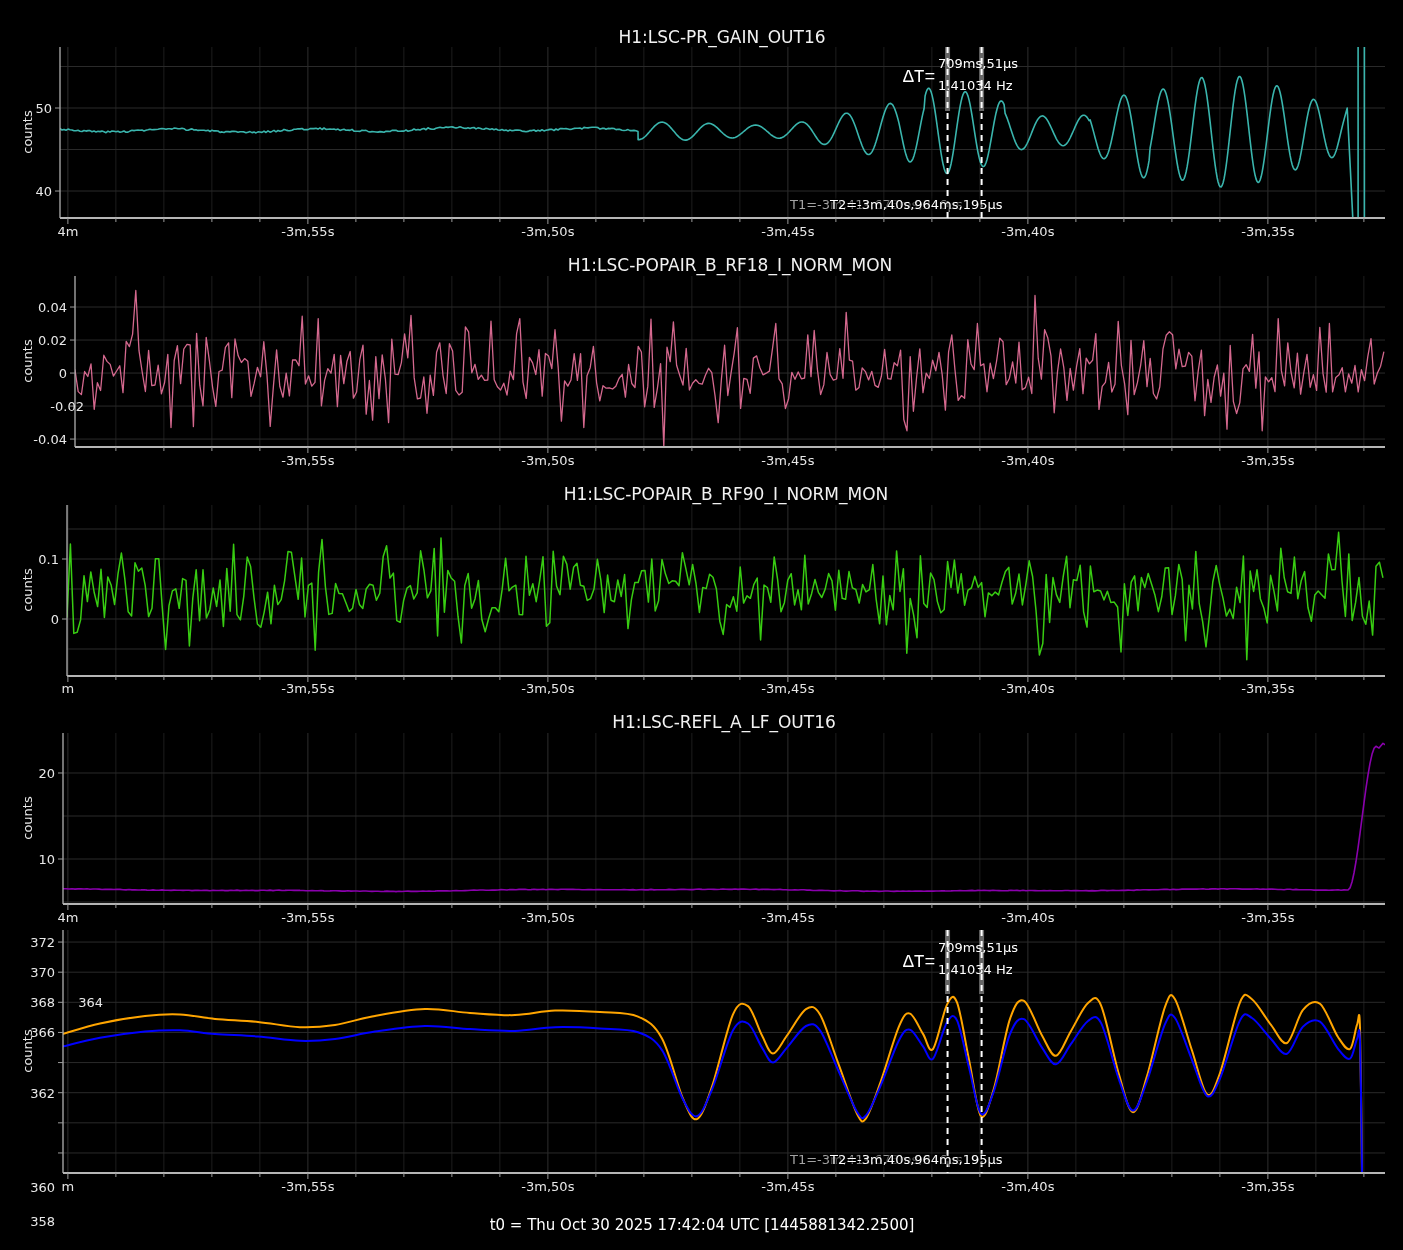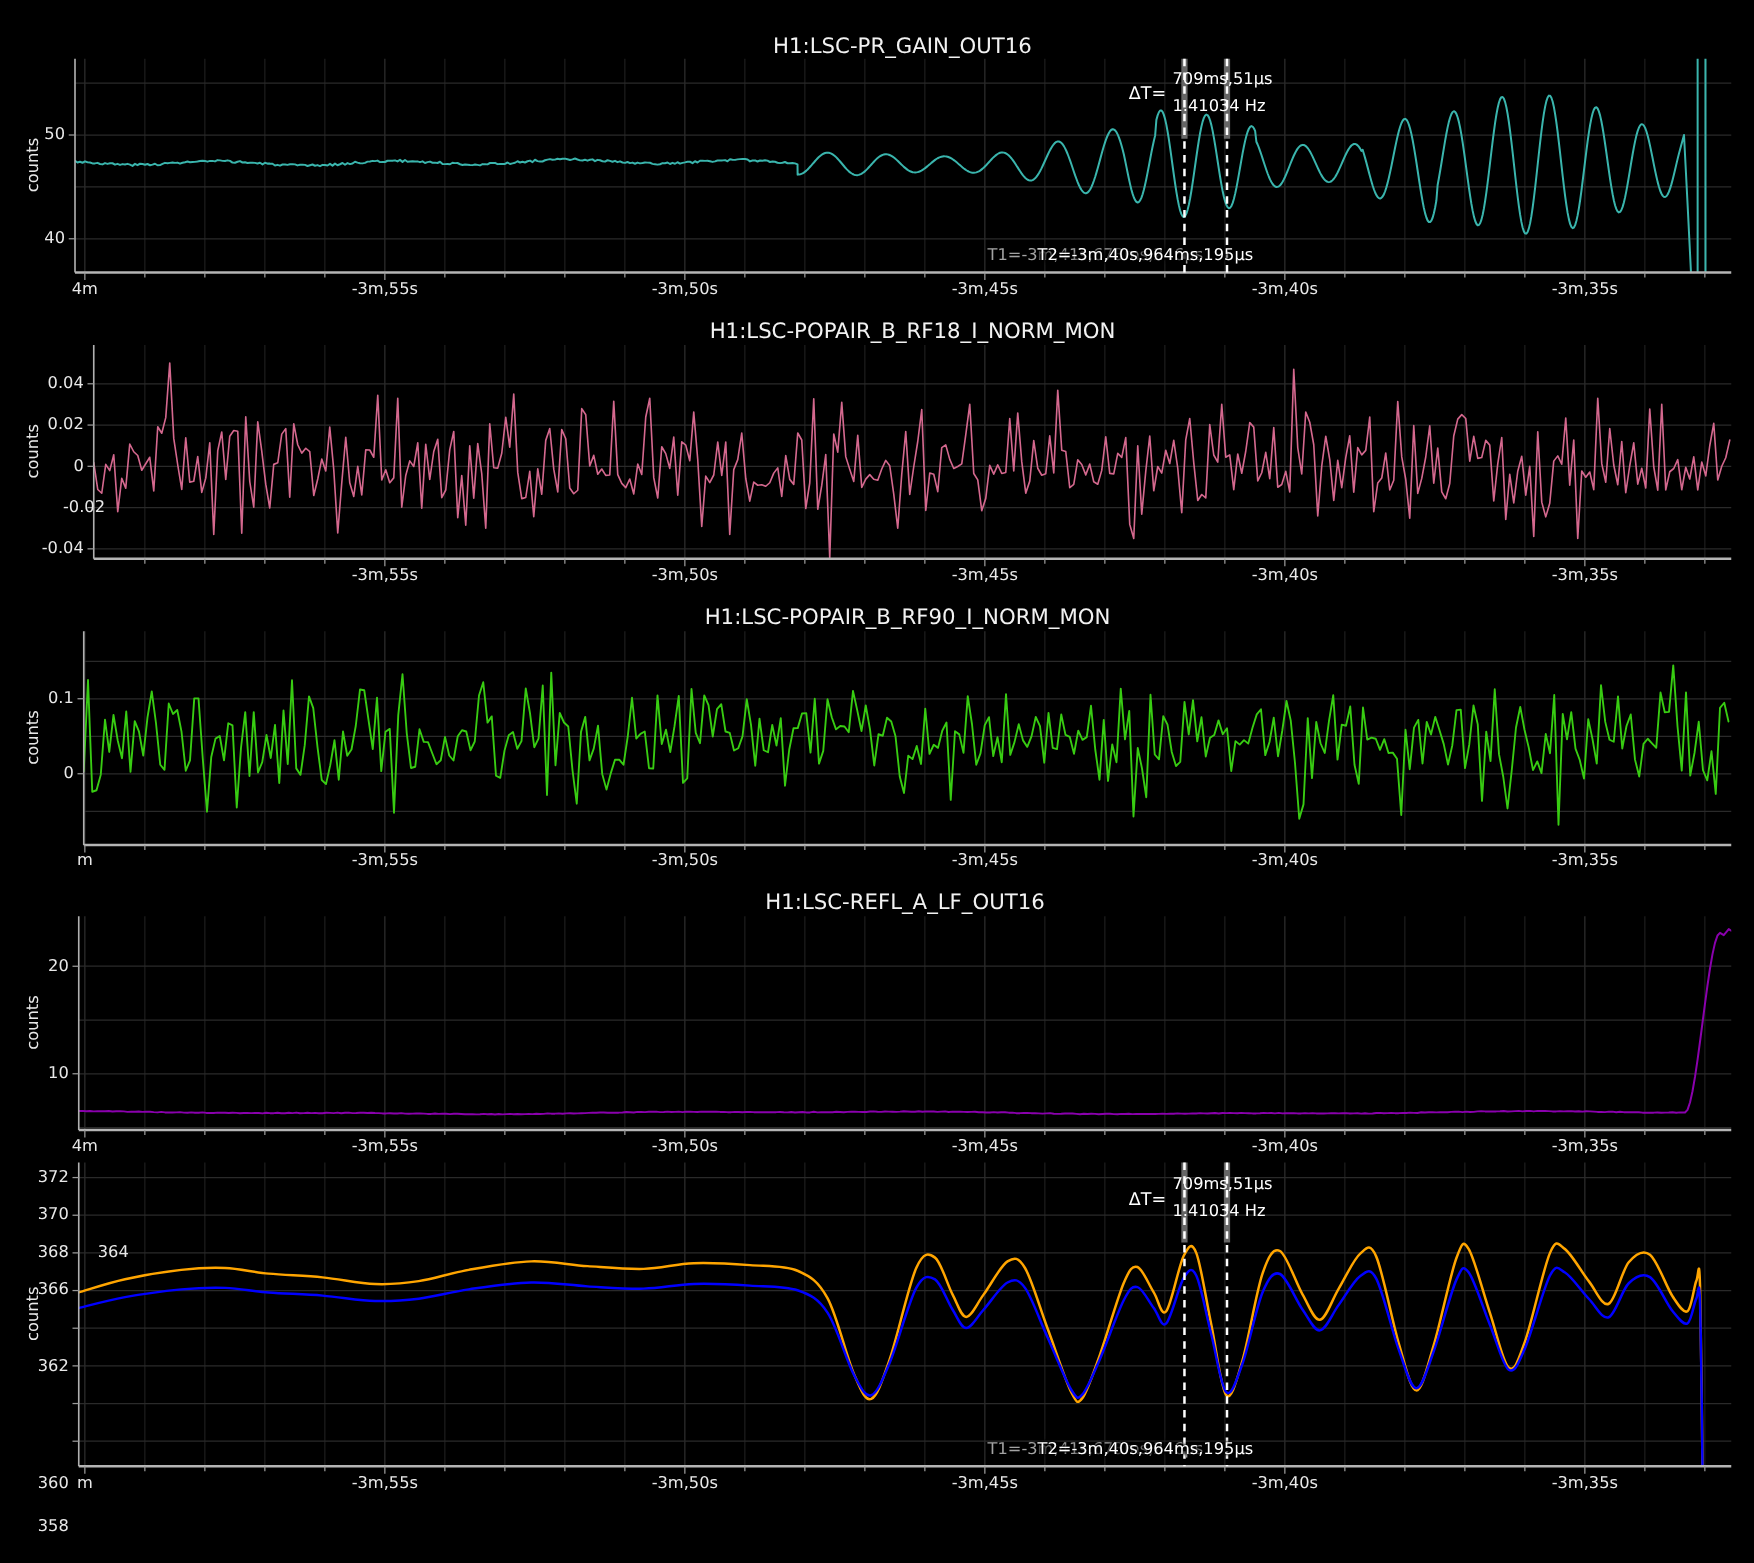--- a/index.html
+++ b/index.html
@@ -4,21 +4,21 @@
 <style>
   html,body{margin:0;padding:0;background:#000;}
   body{width:1403px;height:1250px;overflow:hidden;font-family:"DejaVu Sans","Liberation Sans",sans-serif;color:#e8e8e8;}
   #screen{position:relative;width:1403px;height:1250px;background:#000;}
   #plot-canvas{position:absolute;left:0;top:0;}
   .title{position:absolute;transform:translateX(-50%);font-size:17px;white-space:nowrap;color:#f2f2f2;}
   .ylabel{position:absolute;transform:translate(-50%,-50%) rotate(-90deg);font-size:13px;color:#e8e8e8;white-space:nowrap;}
   .xtick{position:absolute;transform:translateX(-50%);font-size:13px;white-space:nowrap;color:#e8e8e8;}
   .ytick{position:absolute;transform:translate(-100%,-50%);font-size:13px;white-space:nowrap;color:#e8e8e8;}
   .annot{position:absolute;font-size:13px;white-space:nowrap;color:#fff;}
-  .annot.prefix{font-size:14px;}
+  .annot.prefix{font-size:18px;font-family:Liberation Mono, monospace;}
   .t1{color:#a3a3a3;}
   .t2{position:absolute;color:#fff;text-shadow:-2px 0 2px #000,2px 0 2px #000,0 0 4px #000,0 0 2px #000;}
   .t1t2{position:absolute;font-size:13px;white-space:nowrap;}
   #legend{position:absolute;left:78px;top:943px;background:#141414;border:1px solid #3c3c3c;padding:7px 12px 7px 9px;display:flex;flex-direction:column;gap:5px;}
   .legend-row{display:flex;align-items:center;gap:11px;}
   .swatch{width:22px;height:22px;display:inline-block;}
   .legend-label{font-size:14px;color:#f0f0f0;white-space:nowrap;}
   #footer{position:absolute;left:702px;top:1216px;transform:translateX(-50%);font-size:15px;color:#fff;white-space:nowrap;}
 </style>
 </head>
@@ -431,20 +431,21 @@
 
   <div class="annot" style="left:938px;top:940px">709ms,51μs</div>
   <div class="annot prefix" style="left:903px;top:952px">ΔT=</div>
   <div class="annot" style="left:938px;top:962px">1.41034 Hz</div>
   <div class="t1t2" style="left:790px;top:1152px">
     <span class="t1">T1=-3m,41s,673ms,246μs</span>
     <span class="t2" style="left:40px;top:0">T2=-3m,40s,964ms,195μs</span>
   </div>
 
 
+  <div id="footer">t0 = Thu Oct 30 2025 17:42:04 UTC [1445881342.2500]</div>
 <div class="xtick" style="left: 67.88px; top: 224px;">4m</div>
     <div class="xtick" style="left: 307.88px; top: 224px;">-3m,55s</div>
     <div class="xtick" style="left: 547.88px; top: 224px;">-3m,50s</div>
     <div class="xtick" style="left: 787.88px; top: 224px;">-3m,45s</div>
     <div class="xtick" style="left: 1027.88px; top: 224px;">-3m,40s</div>
     <div class="xtick" style="left: 1267.88px; top: 224px;">-3m,35s</div>
     <div class="ytick" style="left: 52px; top: 108.012px;">50</div>
     <div class="ytick" style="left: 52px; top: 191.022px;">40</div>
     <div class="xtick" style="left: 307.88px; top: 453px;">-3m,55s</div>
     <div class="xtick" style="left: 547.88px; top: 453px;">-3m,50s</div>

